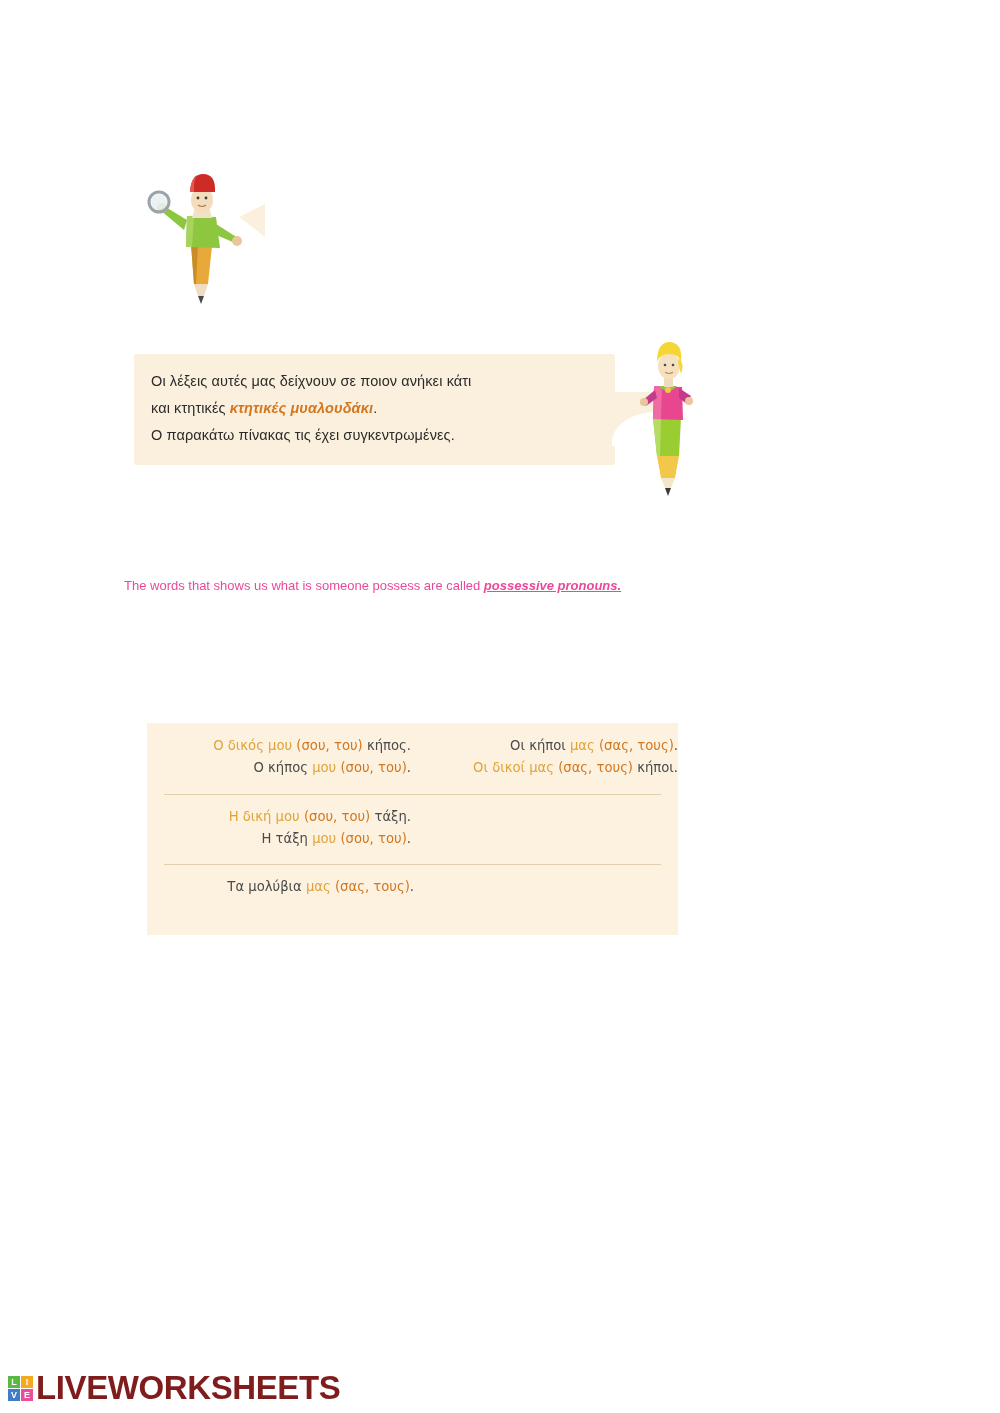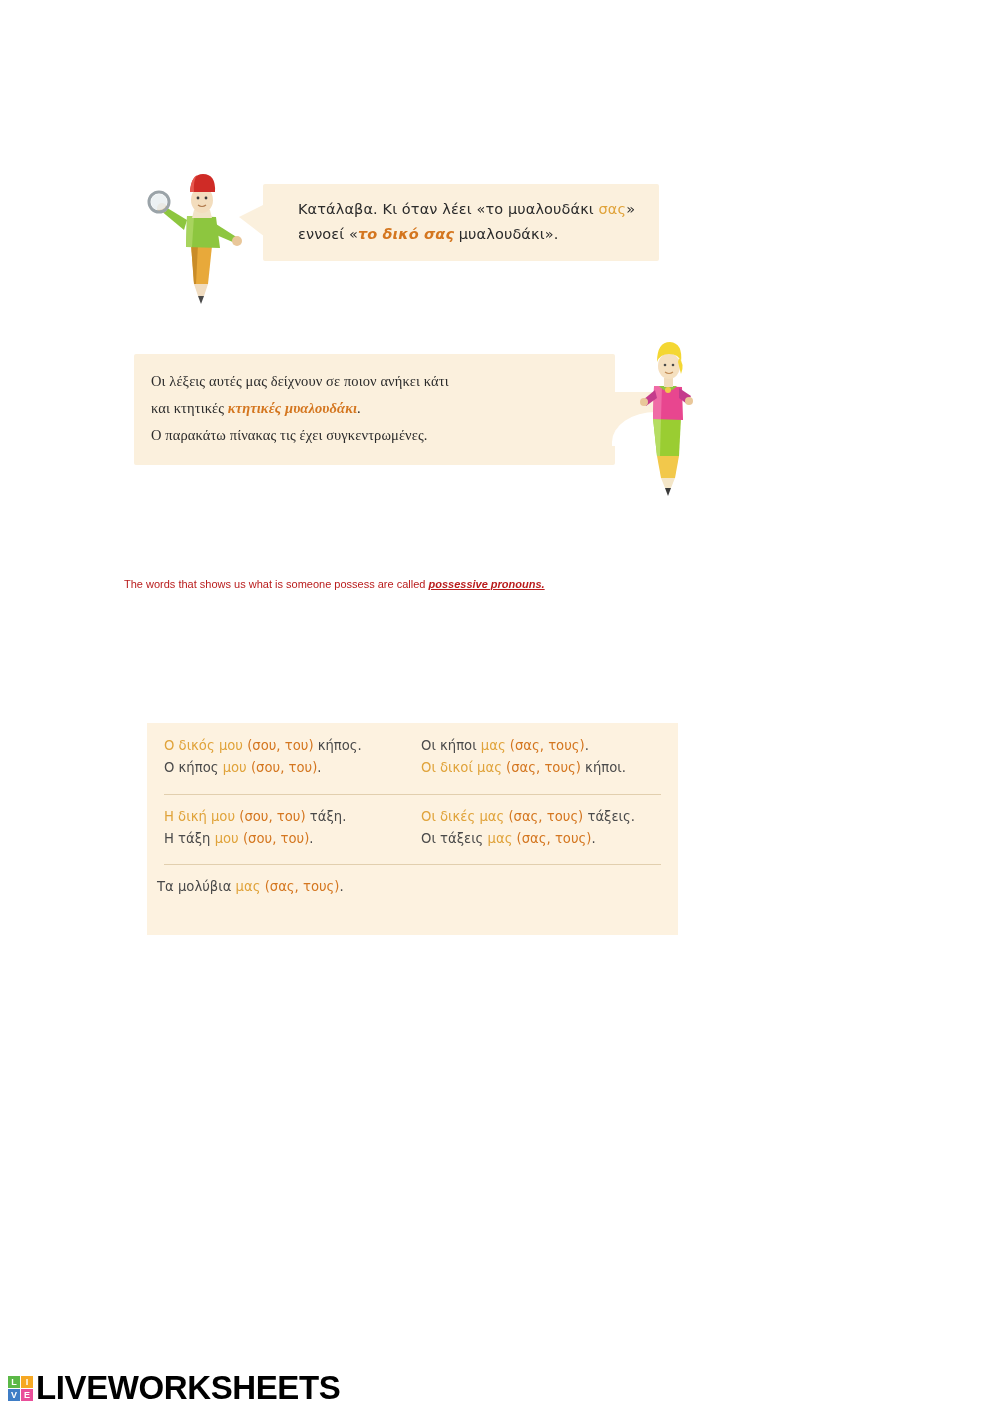--- a/index.html
+++ b/index.html
@@ -103,42 +103,42 @@
     width: 52px;
     height: 34px;
     background: #ffffff;
     border-top-left-radius: 44px 30px;
   }
   .bubble2-text {
     position: absolute;
     left: 17px;
     top: 14px;
     width: 450px;
-    font-family: Liberation Serif, serif;
+    font-family: Liberation Sans, sans-serif;
     font-size: 14.5px;
     line-height: 27px;
     color: #2b2b2b;
     letter-spacing: .1px;
   }
   .char-girl {
     position: absolute;
     left: 505px;
     top: 0px;
     width: 68px;
     height: 160px;
   }
 
   
   .english-line {
     position: absolute;
     left: 124px;
     top: 578px;
     font-family: "Liberation Sans", sans-serif;
-    font-size: 11px;
-    color: #b91c1c;
+    font-size: 13px;
+    color: #ec4899;
     white-space: nowrap;
   }
   .english-line .term {
     font-weight: bold;
     font-style: italic;
     text-decoration: underline;
   }
 
   
   .pron-table {
@@ -147,20 +147,21 @@
     top: 723px;
     width: 531px;
     height: 212px;
     background: #fdf2e0;
   }
   .pron-row {
     display: flex;
     height: 70.5px;
     box-sizing: border-box;
     position: relative;
+    text-align: right;
   }
   .pron-row + .pron-row::before {
     content: "";
     position: absolute;
     left: 17px;
     right: 17px;
     top: 0;
     height: 1px;
     background: #e2cfae;
   }
@@ -207,21 +208,21 @@
     text-align: center;
   }
   .t-l { background: #5bb847; }
   .t-i { background: #f6a823; }
   .t-v { background: #3f7dc6; }
   .t-e { background: #ea4f9a; }
   .lw-word {
     font-family: "Liberation Sans", sans-serif;
     font-size: 33px;
     font-weight: bold;
-    color: #000000;
+    color: #7f1d1d;
     letter-spacing: -0.4px;
   }
 </style>
 </head>
 <body>
 
 <div class="page">
 
   <div class="bubble1-wrap">
 
@@ -250,26 +251,20 @@
 
       <path d="M48,20 Q49,2 61,2 Q74,2 73,20 Z" fill="#cf2b26"></path>
       <path d="M48,20 Q49,6 55,3 Q51,9 52,20 Z" fill="#e6584f"></path>
 
       <circle cx="56" cy="26" r="1.4" fill="#3a3a3a"></circle>
       <circle cx="64" cy="26" r="1.4" fill="#3a3a3a"></circle>
       <path d="M56,33 Q60,36 64,33" stroke="#b07a4c" stroke-width="1.2" fill="none"></path>
     </svg>
 
     <div class="bubble1-tail"></div>
-    <div class="bubble1">
-      <div class="bubble1-text">
-        <span>Κατάλαβα. Κι όταν λέει «το μυαλουδάκι </span><span class="g-or">σας</span><span>»</span><br>
-        <span>εννοεί «</span><span class="g-dk" style="font-style:italic;font-weight:bold">το δικό σας</span><span> μυαλουδάκι».</span>
-      </div>
-    </div>
   </div>
 
   <div class="bubble2-wrap">
 
     <div class="bubble2">
       <div class="bubble2-text">
         <span>Οι λέξεις αυτές μας δείχνουν σε ποιον ανήκει κάτι</span><br>
         <span>και κτητικές </span><span class="g-dk" style="font-style:italic;font-weight:bold">κτητικές μυαλουδάκι</span><span>.</span><br>
         <span>Ο παρακάτω πίνακας τις έχει συγκεντρωμένες.</span>
       </div>
@@ -323,24 +318,20 @@
         <div class="pron-cell right">
           <div><span class="g-gy">Οι&nbsp;κήποι&nbsp;</span><span class="g-or">μας&nbsp;</span><span class="g-dk">(σας,&nbsp;τους)</span><span class="g-gy">.</span></div>
           <div><span class="g-or">Οι&nbsp;δικοί&nbsp;</span><span class="g-or">μας&nbsp;</span><span class="g-dk">(σας,&nbsp;τους)</span><span class="g-gy">&nbsp;κήποι.</span></div>
         </div>
       </div>
       <div class="pron-row">
         <div class="pron-cell left">
           <div><span class="g-or">Η&nbsp;δική&nbsp;</span><span class="g-or">μου&nbsp;</span><span class="g-dk">(σου,&nbsp;του)</span><span class="g-gy">&nbsp;τάξη.</span></div>
           <div><span class="g-gy">Η&nbsp;τάξη&nbsp;</span><span class="g-or">μου&nbsp;</span><span class="g-dk">(σου,&nbsp;του)</span><span class="g-gy">.</span></div>
         </div>
-        <div class="pron-cell right">
-          <div><span class="g-or">Οι&nbsp;δικές&nbsp;</span><span class="g-or">μας&nbsp;</span><span class="g-dk">(σας,&nbsp;τους)</span><span class="g-gy">&nbsp;τάξεις.</span></div>
-          <div><span class="g-gy">Οι&nbsp;τάξεις&nbsp;</span><span class="g-or">μας&nbsp;</span><span class="g-dk">(σας,&nbsp;τους)</span><span class="g-gy">.</span></div>
-        </div>
       </div>
       <div class="pron-row">
         <div class="pron-cell right">
           <div><span class="g-gy">Τα&nbsp;μολύβια&nbsp;</span><span class="g-or">μας&nbsp;</span><span class="g-dk">(σας,&nbsp;τους)</span><span class="g-gy">.</span></div>
         </div>
       </div>
     </div>
 
   <div class="lw-logo">
     <div class="lw-tiles">

